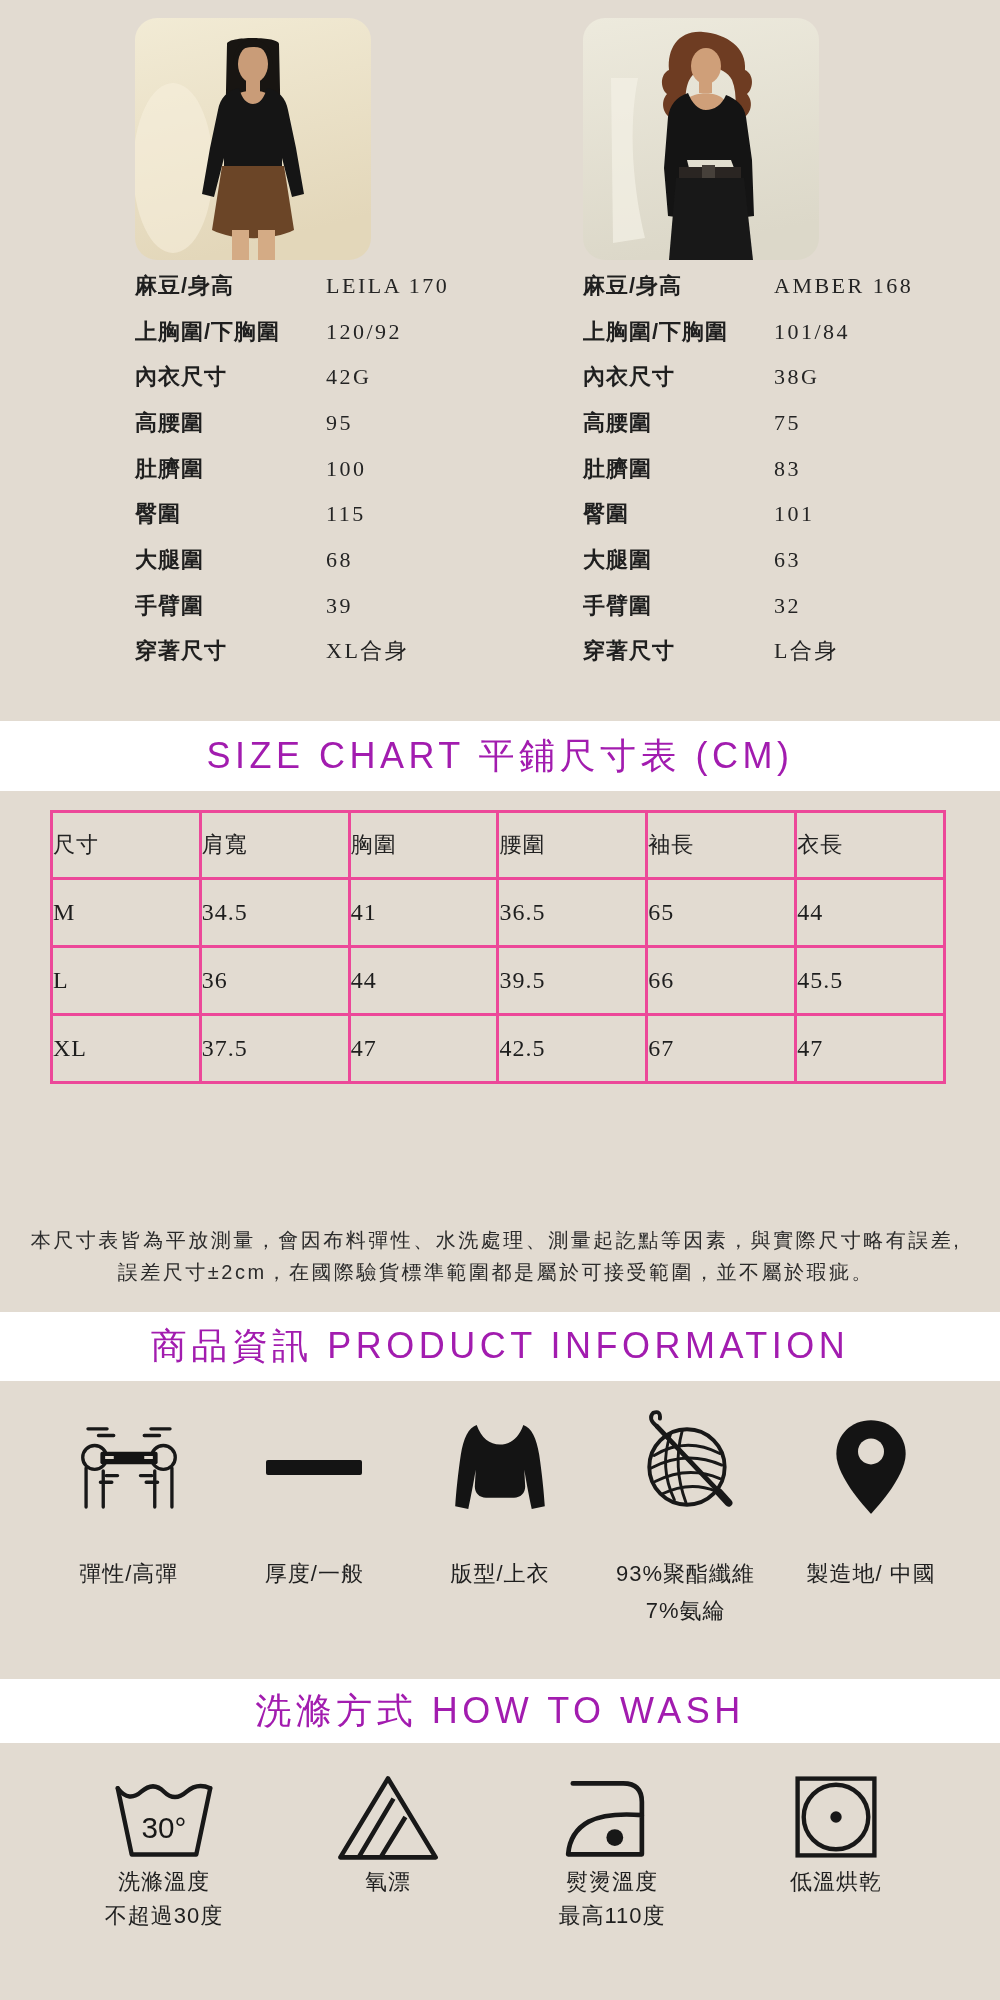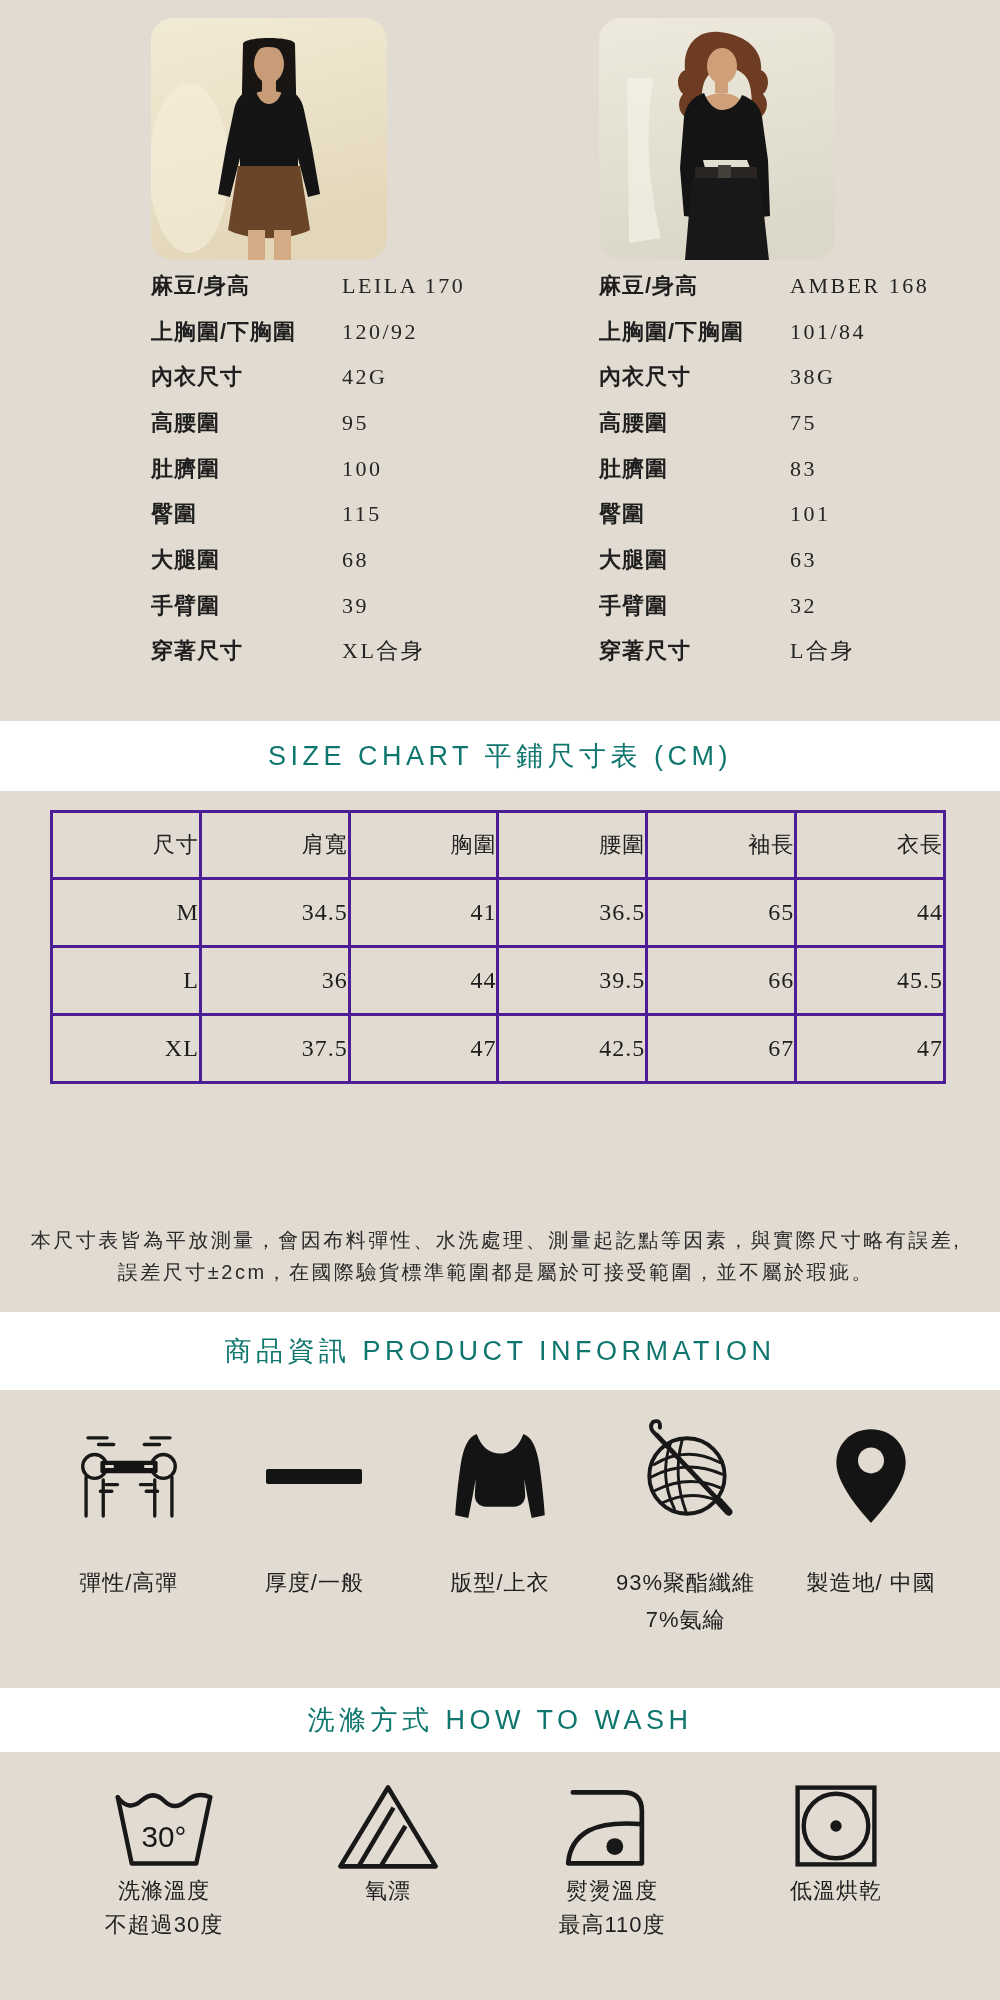--- a/index.html
+++ b/index.html
@@ -3,46 +3,46 @@
 <meta charset="utf-8">
 <style>
   html,body{margin:0;padding:0;}
   body{
     width:1000px;height:2000px;position:relative;overflow:hidden;
     background:#e2dbd1;color:#1f1f1f;
     font-family:"Liberation Sans",sans-serif;
   }
   
   .section-top{height:721px;position:relative;}
-  .model-col{position:absolute;top:18px;width:236px;margin-left:16px;}
+  .model-col{position:absolute;top:18px;width:236px;}
   .model-col.left{left:135px;}
   .model-col.right{left:583px;}
   .photo{width:236px;height:242px;border-radius:22px;overflow:hidden;display:block;}
   .stats{margin-top:3px;display:grid;grid-auto-rows:45.7px;align-items:center;}
   .stat-row{position:relative;height:45.7px;display:flex;align-items:center;}
   .stat-label{font-size:22px;font-weight:600;letter-spacing:1px;white-space:nowrap;}
   .stat-value{
     position:absolute;left:191px;white-space:nowrap;
     font-family:"Liberation Serif",serif;font-size:22px;font-weight:400;
     letter-spacing:2.5px;color:#242424;
   }
   
   .band{background:#ffffff;display:flex;align-items:center;justify-content:center;}
   .band-1{height:70px;}
-  .band-2{height:78px;}
+  .band-2{height:69px;}
   .band-3{height:64px;}
-  .band-title{font-size:27px;font-weight:400;letter-spacing:4.5px;color:#0f766e;white-space:nowrap;}
+  .band-title{font-size:36px;font-weight:400;letter-spacing:4.5px;color:#a21caf;white-space:nowrap;}
   
   .section-table{height:521px;position:relative;}
   table.size{
     position:absolute;left:50px;top:19px;width:896px;
     border-collapse:collapse;table-layout:fixed;
   }
   table.size th,table.size td{
-    border:3px solid #4c1d95;text-align:right;vertical-align:middle;padding:0;
+    border:3px solid #ec4899;text-align:left;vertical-align:middle;padding:0;
   }
   table.size th{height:64px;font-size:22px;font-weight:500;letter-spacing:1px;color:#222;}
   table.size td{
     height:65px;font-family:"Liberation Serif",serif;font-size:24px;
     letter-spacing:1px;color:#1e1e1e;font-weight:400;
   }
   .note{
     position:absolute;top:433px;left:0;right:8px;text-align:center;
     font-size:20px;letter-spacing:2.5px;line-height:32px;color:#2b2b2b;
   }

